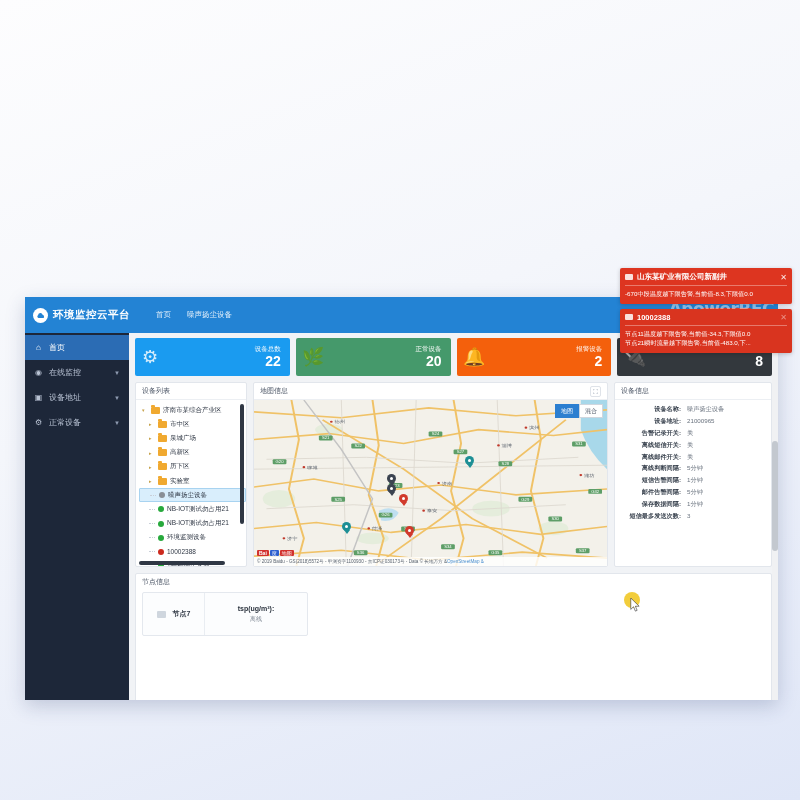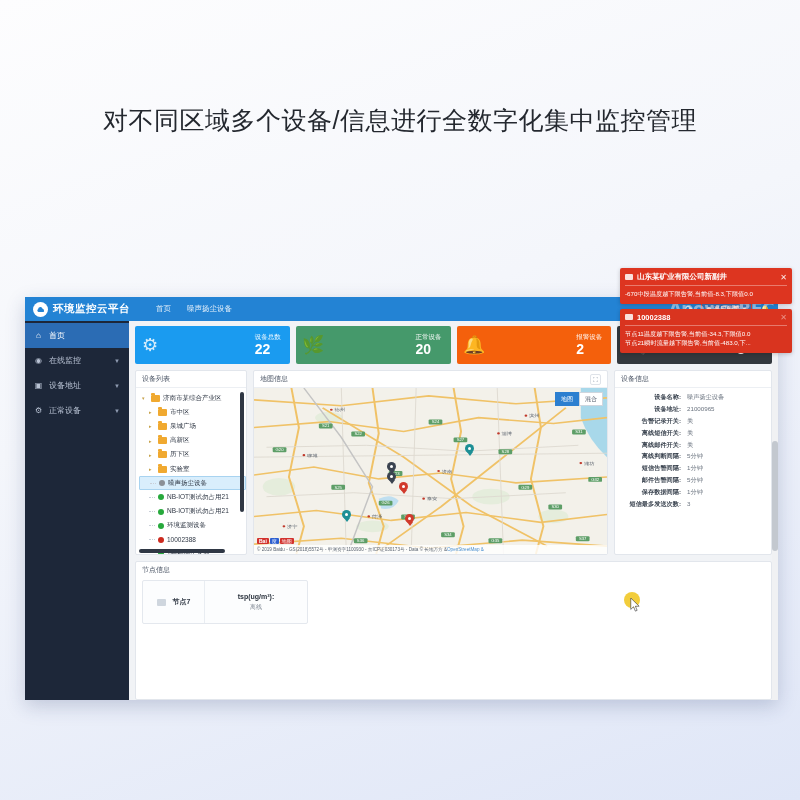--- a/index.html
+++ b/index.html
@@ -24,21 +24,21 @@
   
   .app-window {
     position: absolute; left: 25px; top: 297px;
     width: 753px; height: 403px;
     background: #ffffff;
     box-shadow: 0 6px 18px rgba(40,60,110,.22);
     overflow: hidden;
   }
 
   .topbar {
-    height: 24px; background: #2383d4; display: flex; align-items: center;
+    height: 36px; background: #2383d4; display: flex; align-items: center;
     padding: 0 8px; position: relative;
   }
   .brand { display: flex; align-items: center; gap: 5px; }
   .cloud-ico {
     width: 15px; height: 15px; border-radius: 50%;
     background: #fff; display: flex; align-items: center;
     justify-content: center;
   }
   .cloud-ico svg { width: 10px; height: 10px; }
   .brand-name { color: #fff; font-size: 10.5px; font-weight: 700; letter-spacing: .5px; }
@@ -75,21 +75,21 @@
 
   
   .main { flex: 1; background: #f1f3f6; padding: 5px 6px 0 6px; display: flex; flex-direction: column; }
 
   .stats { display: flex; gap: 6px; height: 38px; }
   .stat {
     flex: 1; border-radius: 2px; display: flex; align-items: center;
     padding: 0 9px 0 7px; color: #fff; position: relative;
   }
   .stat .s-ico { font-size: 18px; opacity: .82; line-height: 1; }
-  .stat .s-txt { margin-left: auto; text-align: left; }
+  .stat .s-txt { margin-left: auto; text-align: right; }
   .stat .s-label { font-size: 6.5px; opacity: .95; display: block; }
   .stat .s-val { font-size: 14px; font-weight: 700; line-height: 1.05; display: block; }
 
   .panels { display: flex; gap: 6px; margin-top: 6px; height: 185px; }
   .panel { background: #fff; border: 1px solid #e2e6ec; border-radius: 2px; display: flex; flex-direction: column; }
   .panel-hd {
     height: 17px; border-bottom: 1px solid #eceff3; display: flex;
     align-items: center; padding: 0 6px; font-size: 7px; color: #4a5464;
   }
   .panel-hd .hd-tool { margin-left: auto; font-size: 7px; color: #9aa4b2;
@@ -188,21 +188,20 @@
 
   .scroll-rail {
     position:absolute; right:0; top:24px; width:6px; height:379px; background:#f0f1f3;
   }
   .scroll-thumb { position:absolute; right:0; top:120px; width:6px; height:110px; background:#c3c8cf; border-radius:3px;}
 </style>
 </head>
 <body>
 
 <div class="hero">
-  <div class="hero-sub">对不同区域多个设备/信息进行全数字化集中监控管理</div>
 </div>
 
 <div class="app-window">
 
   <div class="topbar">
     <div class="brand">
       <span class="cloud-ico">
         <svg viewBox="0 0 24 24">
             <path fill="#2383d4" d="M19 15a4 4 0 0 0-3.2-3.9A5.5 5.5 0 0 0 5 12.5 3.5 3.5 0 0 0 6 19h12a3 3 0 0 0 1-4z"></path>
           </svg>

